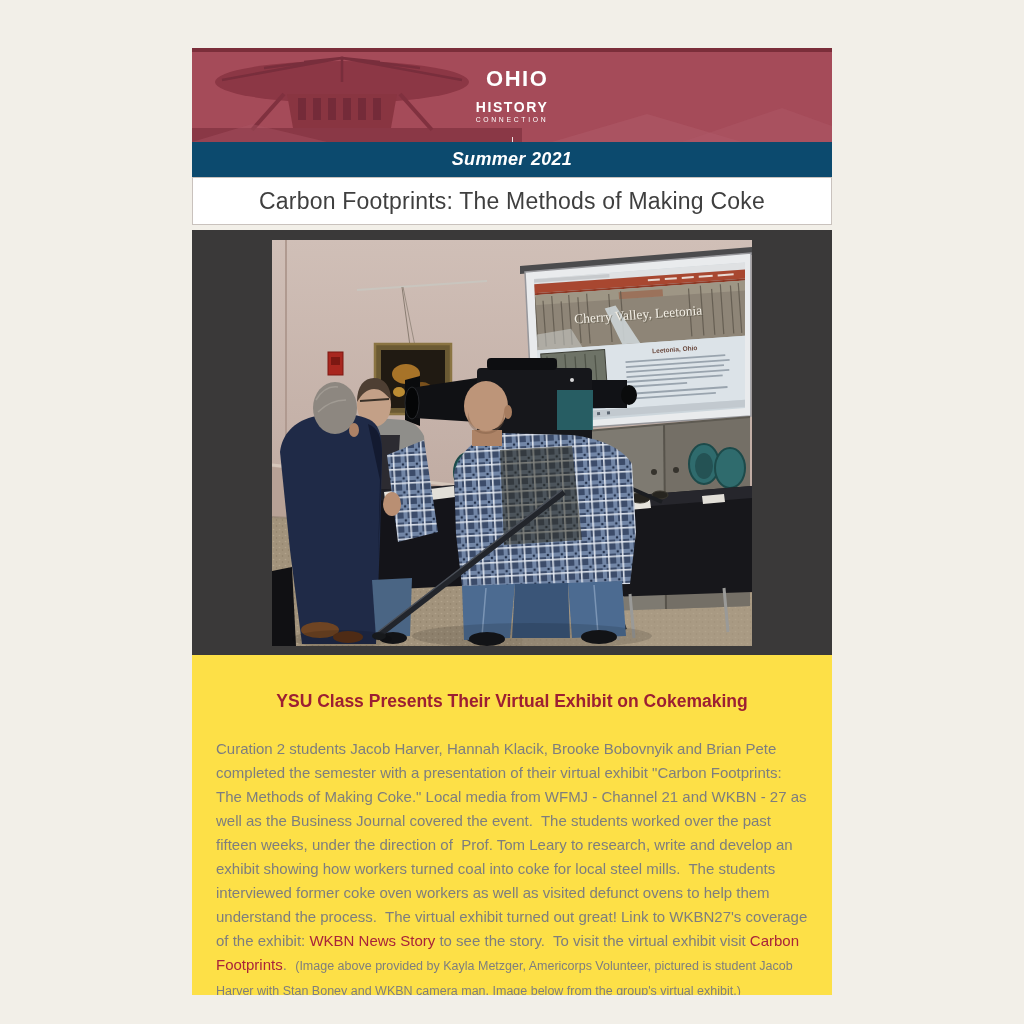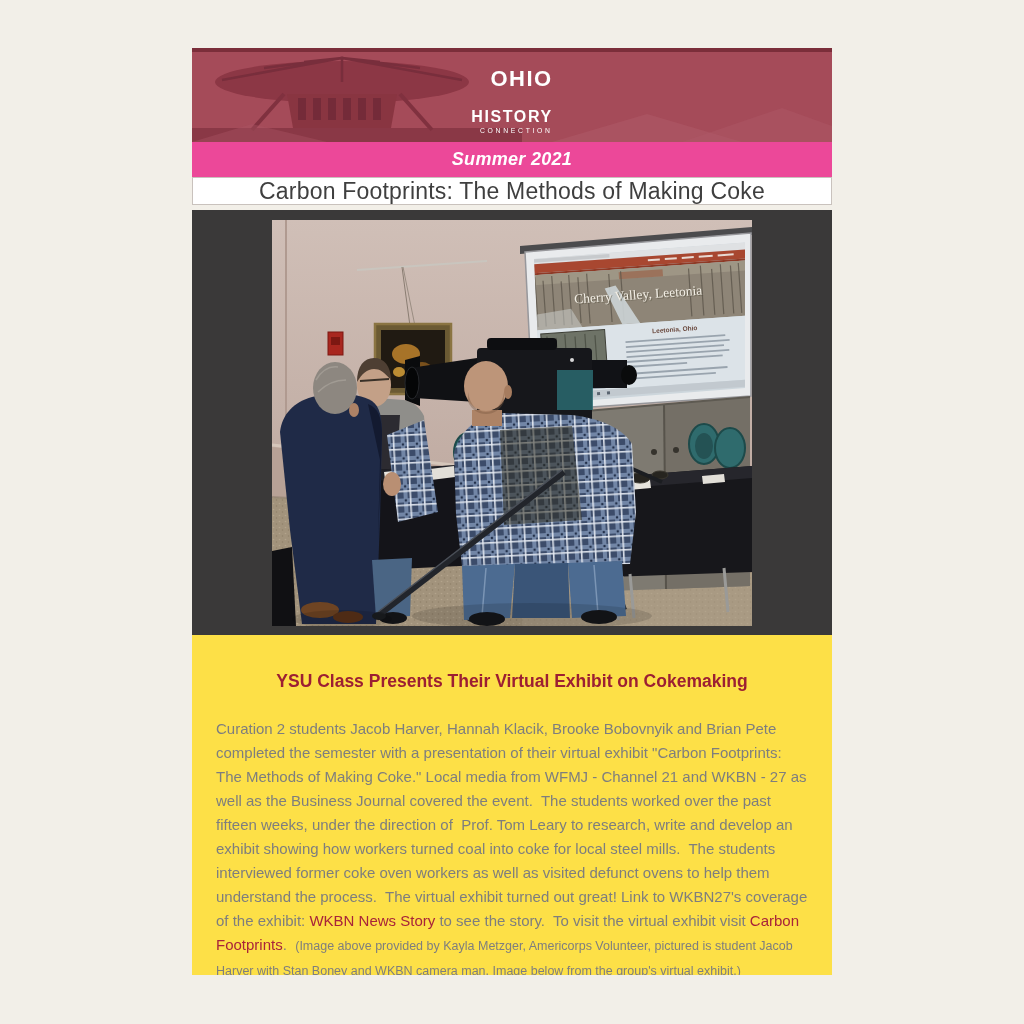--- a/index.html
+++ b/index.html
@@ -7,33 +7,33 @@
     background:#f2efe8; overflow:hidden; font-family:"Liberation Sans", sans-serif; }
   .email-column { position:absolute; left:192px; top:48px; width:640px; }
 
   
   .masthead { position:relative; height:94px; background:#a54b59; overflow:hidden; }
   .masthead svg.bgart { position:absolute; inset:0; }
   .logo-row { position:relative; display:flex; justify-content:center; align-items:center;
     gap:13px; padding-top:20px; color:#ffffff;flex-direction:column; }
   .brand-block { text-align:right; line-height:1; }
   .brand-ohio { font-size:22px; font-weight:800; letter-spacing:1.5px; }
-  .brand-history { font-size:16px; font-weight:700; letter-spacing:1.6px; margin-top:19px; }
+  .brand-history { font-size:14px; font-weight:700; letter-spacing:1.6px; margin-top:10px; }
   .brand-connection { font-size:6.8px; font-weight:400; letter-spacing:2.7px; margin-top:3px; }
   .logo-divider { width:1px; height:46px; background:rgba(255,255,255,.85); }
   .org-block { font-family:"Liberation Serif", serif; font-weight:700;
     font-size:19px; line-height:1.3; letter-spacing:.2px; }
 
   
-  .issue-bar { height:35px; background:#ec4899; color:#ffffff; display:flex;
+  .issue-bar { height:35px; background:#0c4a6e; color:#ffffff; display:flex;
     align-items:center; justify-content:center; font-size:18px; font-weight:700;
     font-style:italic; letter-spacing:.3px; }
 
   
-  .title-bar { box-sizing:border-box; height:28px; background:#ffffff;
+  .title-bar { box-sizing:border-box; height:48px; background:#ffffff;
     border:1px solid #c9c2bd; display:flex; align-items:center; justify-content:center;text-align:center; }
   .title-bar .title-text { font-size:23px; color:#3f3f3f; letter-spacing:.2px; }
 
   
   .photo-frame { margin-top:5px; height:425px; background:#3a3939; display:flex;
     justify-content:center; }
   .photo { width:480px; height:406px; margin-top:10px; }
 
   
   .content-section { background:#fde047; height:340px; overflow:hidden; }

